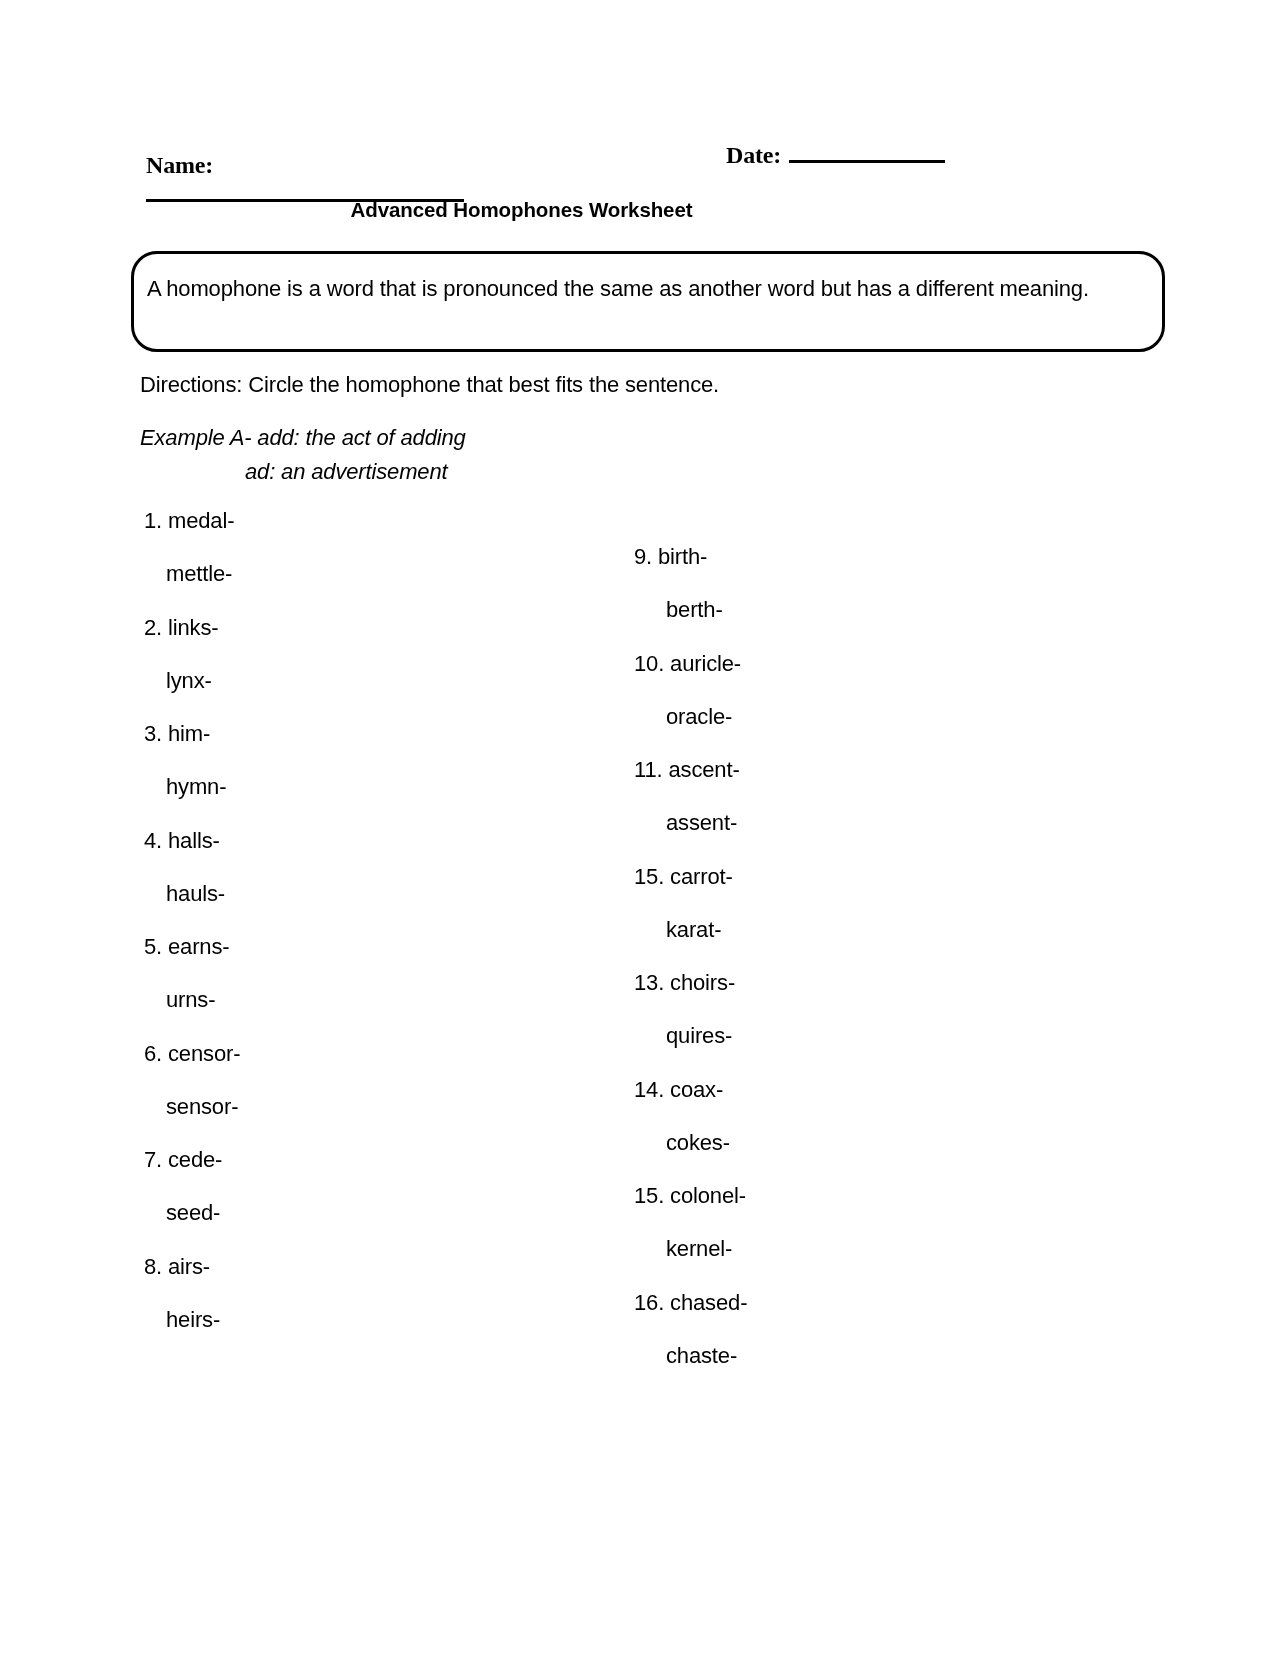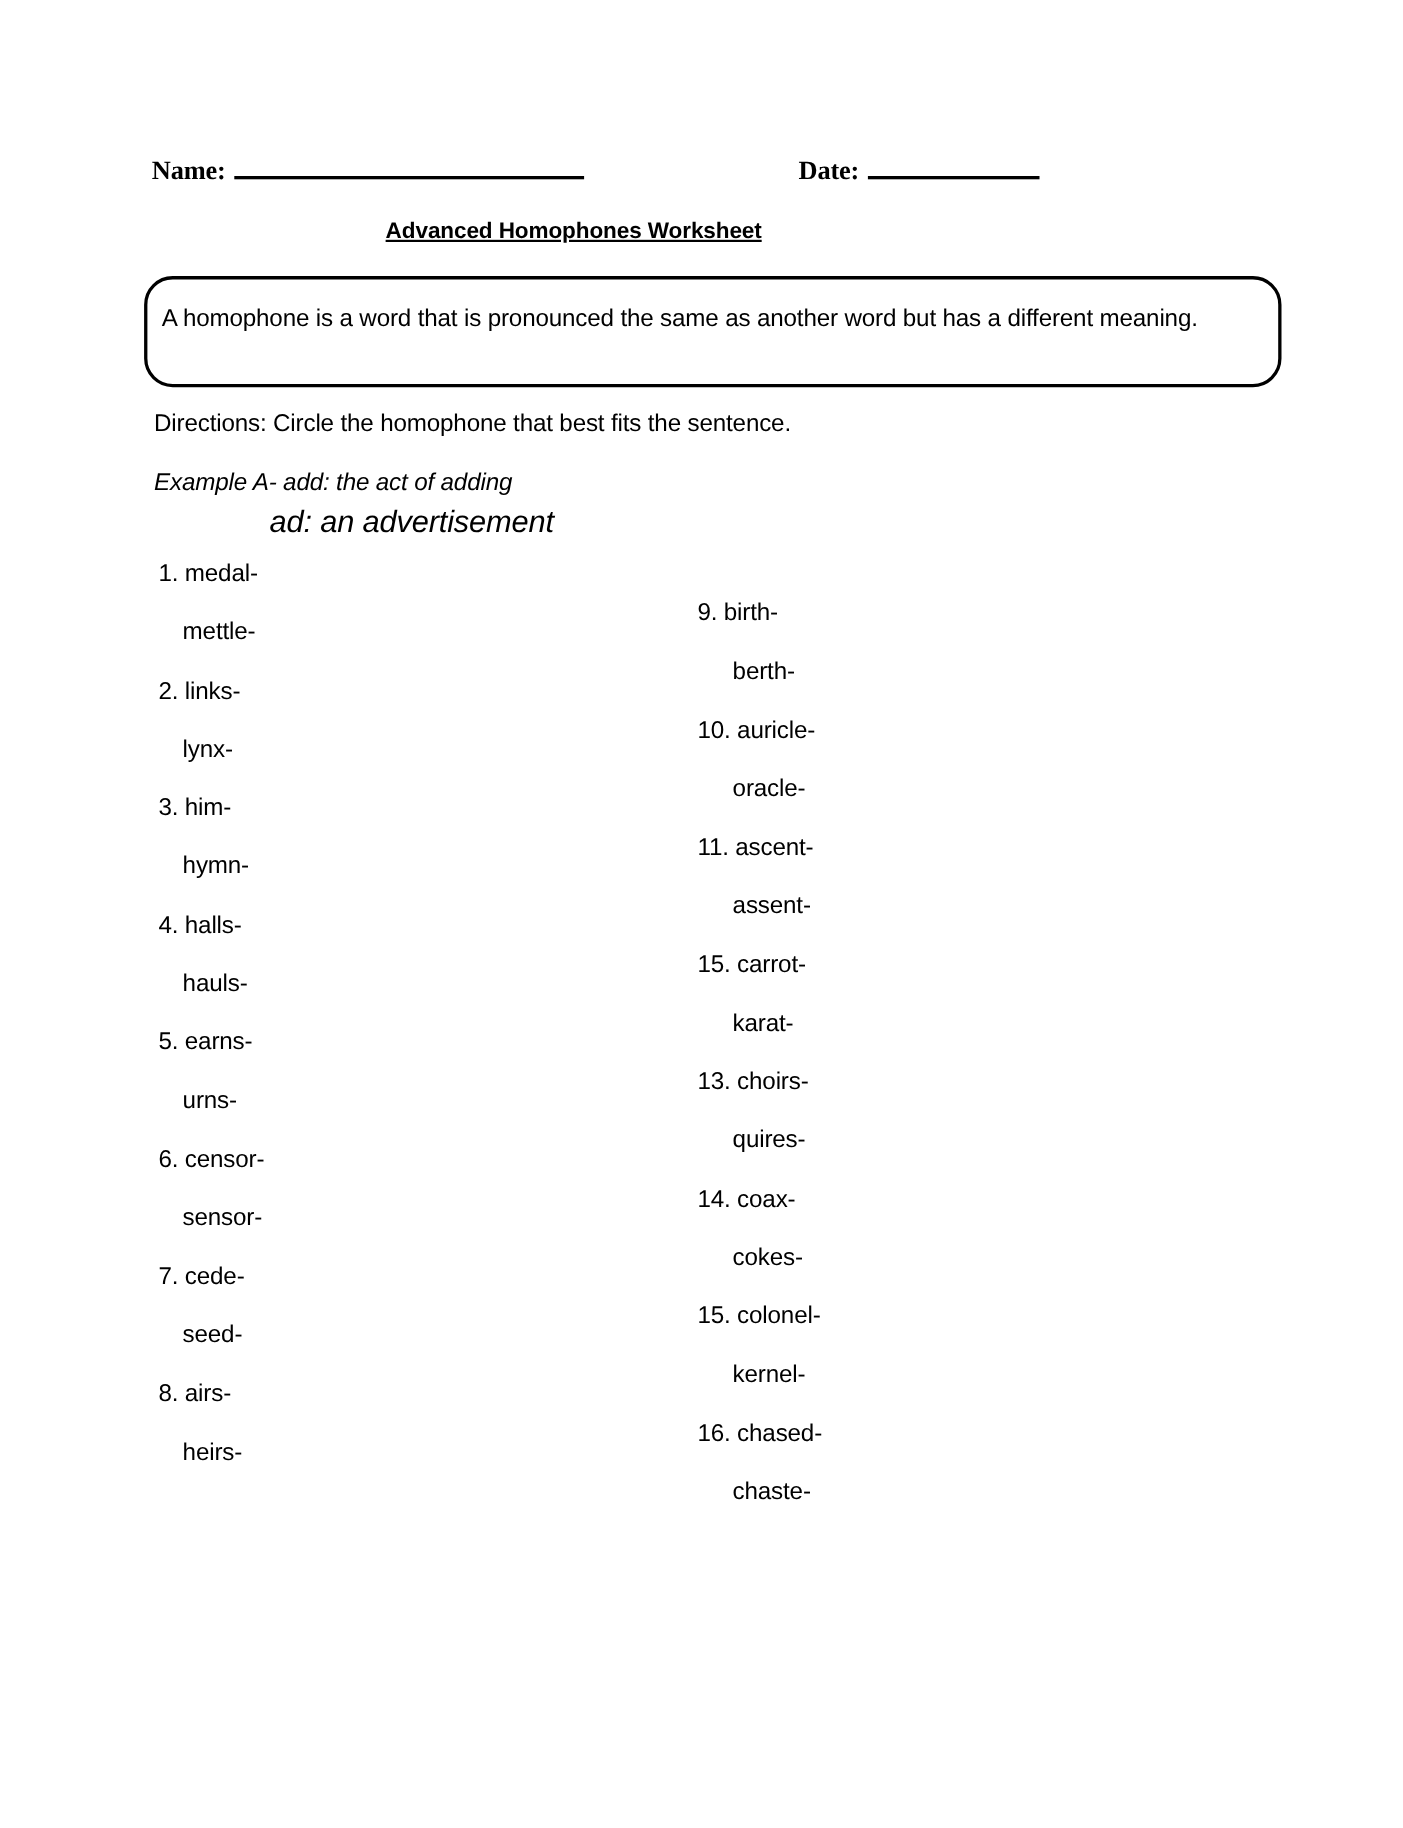--- a/index.html
+++ b/index.html
@@ -29,21 +29,21 @@
     top: 140px;
     width: 1020px;
     height: 36px;
   }
   .name-group, .date-group {
     position: absolute;
     display: flex;
     align-items: baseline;
     white-space: nowrap;
   }
-  .name-group { left: 7px; top: 0; }
+  .name-group { left: 7px; top: 12px; flex-direction: column; }
   .date-group { left: 595px; top: 0; }
 
   .field-label {
     font-size: 24px;
     font-weight: bold;
     font-family: "Liberation Serif", serif;
     letter-spacing: -0.2px;
   }
   .blank-line {
     display: inline-block;
@@ -57,21 +57,20 @@
   
   .worksheet-title {
     position: absolute;
     left: 0;
     top: 198px;
     width: 1043px;
     text-align: center;
     font-size: 20.5px;
     font-weight: bold;
     letter-spacing: -0.1px;
-    text-decoration: underline;
   }
 
   
   .definition-box {
     position: absolute;
     left: 131px;
     top: 251px;
     width: 1034px;
     height: 101px;
     border: 3px solid #000;
@@ -104,21 +103,21 @@
     left: 140px;
     top: 425px;
     font-size: 22px;
     font-style: italic;
     letter-spacing: -0.15px;
   }
   .example-line-2 {
     position: absolute;
     left: 245px;
     top: 459px;
-    font-size: 28px;
+    font-size: 22px;
     font-style: italic;
     letter-spacing: -0.15px;
   }
 
   
   .columns {
     position: absolute;
     left: 0;
     top: 508px;
     width: 1275px;

